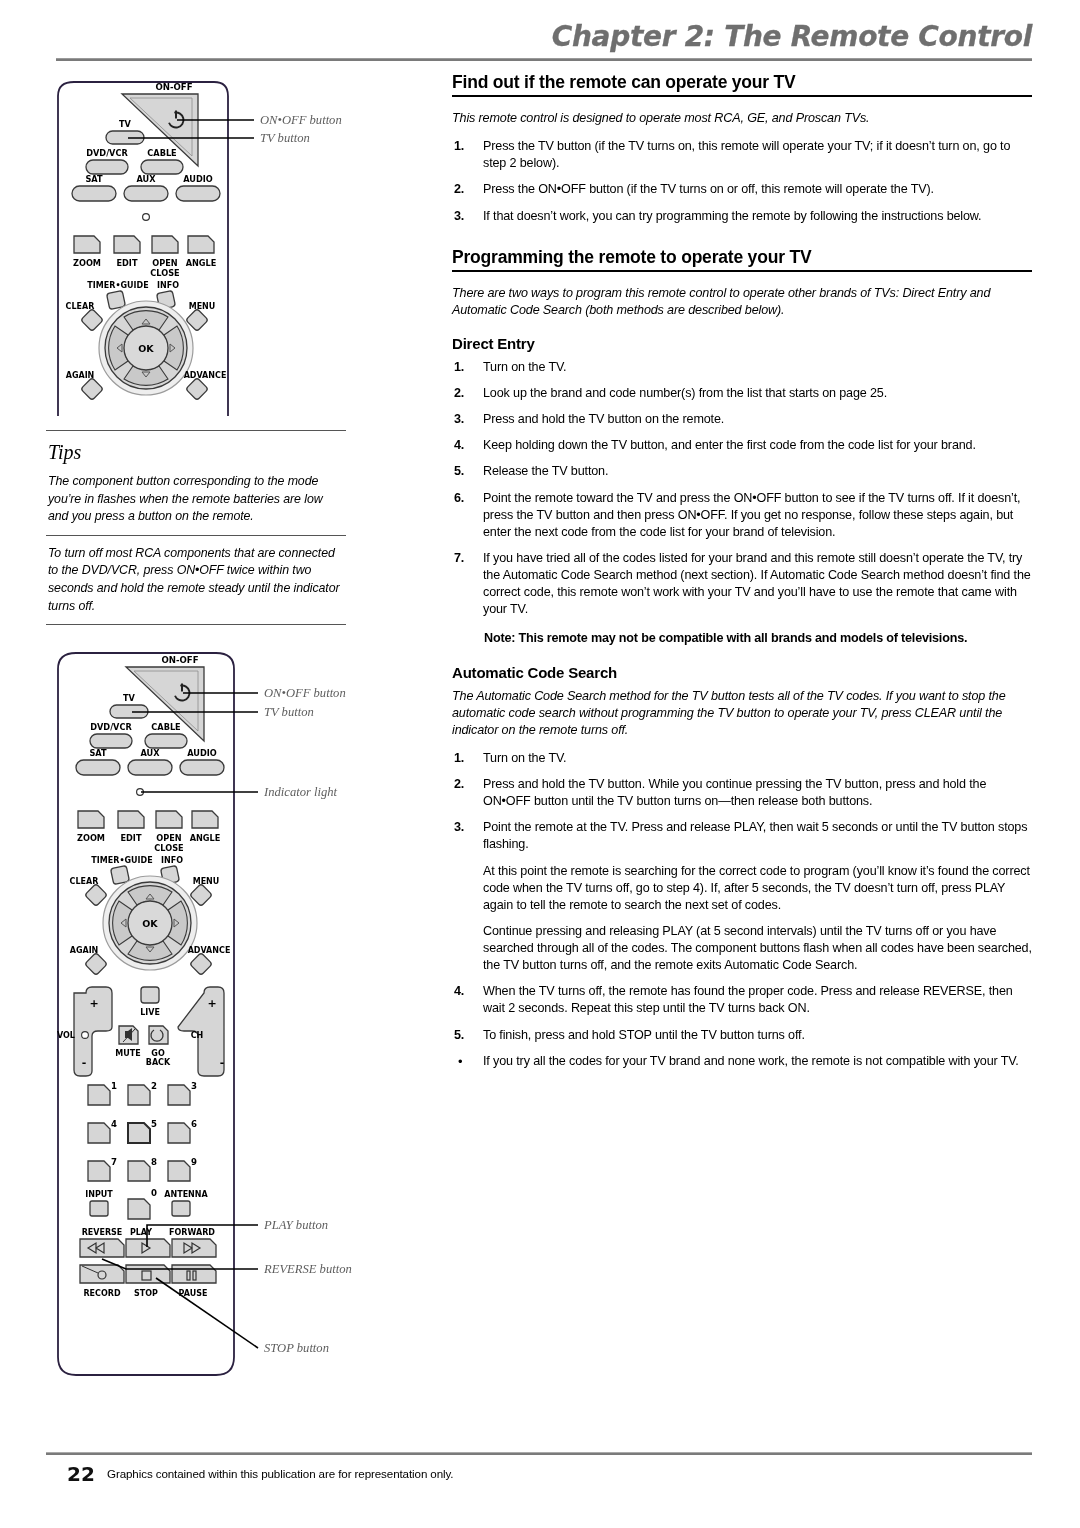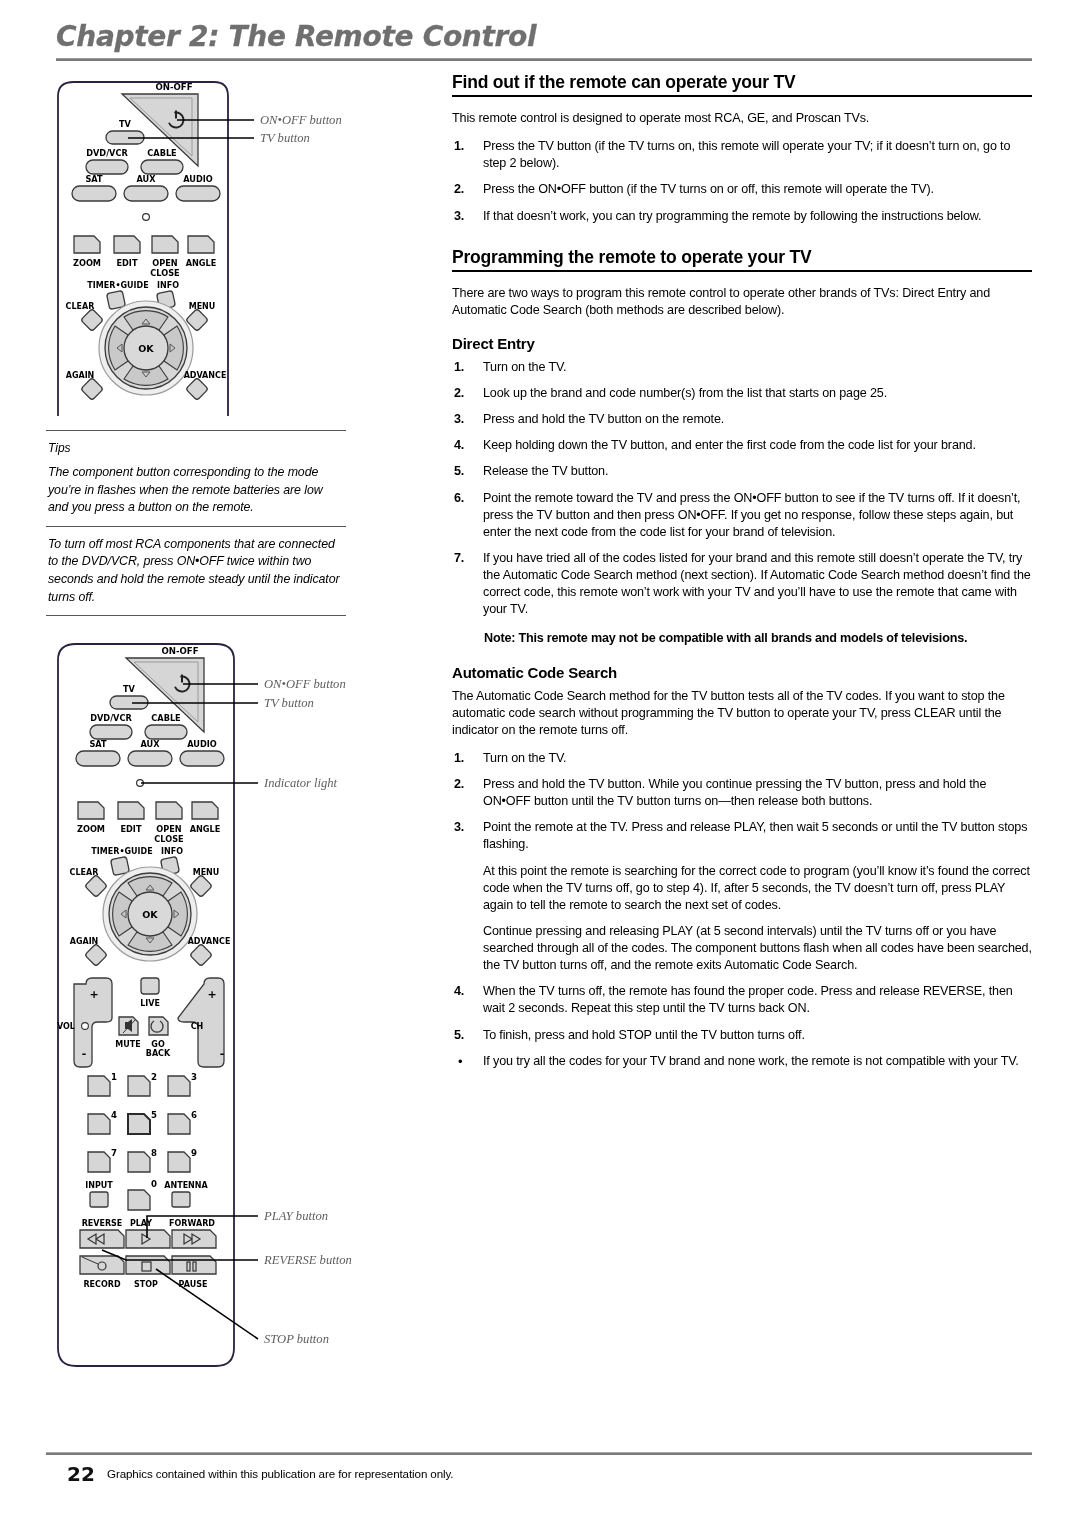--- a/index.html
+++ b/index.html
@@ -9,21 +9,21 @@
     background:#ffffff;
     font-family:"Liberation Sans", sans-serif;
     color:#000;
     position:relative;
     overflow:hidden;
   }
   .page { position:relative; width:1080px; height:1528px; }
 
   
   .chapter-head {
-    position:absolute; left:56px; top:22px; width:976px;
+    position:absolute; left:56px; top:22px; width:976px;text-align:right;
   }
   .chapter-title {
     font-family:"DejaVu Sans", sans-serif;
     font-weight:bold; font-style:italic;
     font-size:28px; letter-spacing:-0.3px;
     color:#6f6f6f;
     -webkit-text-stroke:0.3px #6f6f6f;
     line-height:1.1;
   }
   .chapter-rule {
@@ -44,20 +44,21 @@
   }
   .sec-rule { height:2px; background:#000; width:100%; margin-bottom:13px; }
   h3.sub {
     font-family:"Liberation Sans", sans-serif;
     font-weight:bold; font-size:15px; margin:16px 0 7px 0;
     letter-spacing:-0.2px;
   }
   p.body {
     font-size:12.6px; line-height:1.36; margin:0 0 11px 0;
     letter-spacing:-0.15px;
+    font-style:italic;
   }
   p.note {
     font-size:12.6px; line-height:1.36; margin:12px 0 6px 0;
     font-weight:bold; letter-spacing:-0.2px;padding-left:32px;
   }
   ol.steps { list-style:none; margin:0 0 4px 0; padding:0; }
   ol.steps > li {
     position:relative; padding-left:31px;
     font-size:12.6px; line-height:1.36; margin-bottom:9px;
     letter-spacing:-0.15px;
@@ -67,22 +68,22 @@
     font-weight:bold; font-size:12.6px;
   }
   ol.steps > li > .num.bullet { font-weight:normal; font-size:13px; left:6px; }
   .cont { padding-left:31px; font-size:12.6px; line-height:1.36;
           margin-bottom:9px; letter-spacing:-0.15px; }
 
   
   .tips { margin-top:14px; width:300px; }
   .tips-rule { height:1px; background:#555; width:300px; }
   .tips-title {
-    font-style:italic; font-size:12px; margin:10px 0 9px 2px;
-    font-family:Liberation Sans, sans-serif; font-weight:normal;
+    font-style:italic; font-size:20px; margin:10px 0 9px 2px;
+    font-family:Liberation Serif, serif; font-weight:normal;
   }
   .tips-p {
     font-style:italic; font-size:12.4px; line-height:1.42;
     margin:0 0 9px 2px; letter-spacing:-0.1px;
   }
   .tips-gap { height:9px; }
 
   
   .remote-wrap { position:relative; }
   svg.remote { display:block; }

